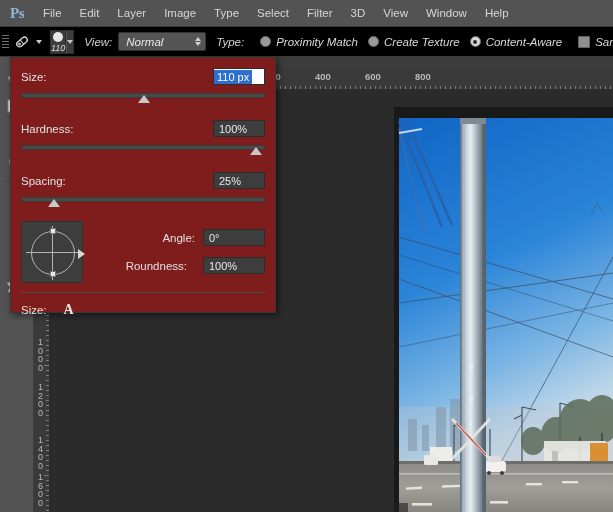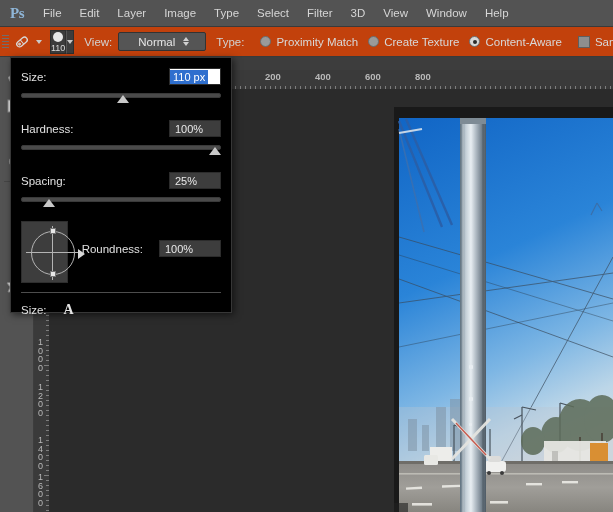--- a/index.html
+++ b/index.html
@@ -28,23 +28,24 @@
   }
   .menu-item {
     padding: 0 9px; height: 27px; line-height: 27px;
     color: #d6d6d6; font-size: 11.5px; white-space: nowrap;
     cursor: default;
   }
 
   
   #optionsbar {
     position: absolute; left: 0; top: 27px; width: 613px; height: 30px;
-    background: #c2410c;
+    background: #000000;
     display: flex; align-items: center;
     border-bottom: 1px solid #3a3a3a;
+    font-style: italic;
   }
   .grip {
     width: 9px; height: 22px; margin-left: 2px;
     display: flex; flex-direction: column; justify-content: center; gap: 2px;
   }
   .grip i { display: block; height: 1px; background: #6e6e6e; width: 7px; }
 
   #tool-icon-wrap {
     width: 30px; height: 26px; margin-left: 2px;
     display: flex; align-items: center; justify-content: center;
@@ -70,21 +71,21 @@
   #brush-preview-caret {
     width: 12px; height: 24px; background: #3c3c3c;
     border: 1px solid #2e2e2e; border-left: 1px solid #555;
     display: flex; align-items: center; justify-content: center;
   }
   .opt-label { color: #d2d2d2; font-size: 11.5px; margin: 0 6px 0 10px; }
   .opt-select {
     height: 19px; background: #555; border: 1px solid #333;
     border-radius: 2px; color: #e6e6e6; font-size: 11.5px;
     display: flex; align-items: center; padding: 0 4px 0 7px;
-    min-width: 88px; justify-content: center;
+    min-width: 88px; justify-content: space-between;
   }
   .spin {
     display: flex; flex-direction: column; gap: 1px; margin-left: 8px;
   }
   .spin u { border-left:3px solid transparent;border-right:3px solid transparent;
             border-bottom:4px solid #d0d0d0; display:block; }
   .spin d { border-left:3px solid transparent;border-right:3px solid transparent;
             border-top:4px solid #d0d0d0; display:block; }
   .radio-grp { display:flex; align-items:center; margin-left: 10px; }
   .radio {
@@ -150,22 +151,22 @@
     position: absolute; left: 50px; top: 90px; width: 563px; height: 422px;
     background: #2b2b2b; overflow: hidden;
   }
   #photo {
     position:absolute; left: 344px; top: 17px; width: 219px; height: 405px;
     overflow:hidden;
   }
 
   
   #brush-panel {
-    position:absolute; left: 10px; top: 57px; width: 222px; height: 256px;
-    background: #000000;
+    position:absolute; left: 10px; top: 57px; width: 266px; height: 256px;
+    background: #7f1d1d;
     border: 1px solid #373737;
     box-shadow: 2px 2px 7px rgba(0,0,0,0.55);
     z-index: 40;
   }
   .row { display:flex; align-items:center; padding: 0 10px; }
   .fld-lbl { color:#e0e0e0; font-size:11.5px; }
   .num-box {
     height: 17px; background:#3d3d3d; border:1px solid #2c2c2c;
     color:#e8e8e8; font-size:11px; display:flex; align-items:center;
     padding: 0 5px; width: 52px;
@@ -774,20 +775,24 @@
       <div id="angle-pad">
         <div id="angle-circle"></div>
         <div class="ax" style="left:4px;  top:30px; width:54px; height:1px;"></div>
         <div class="ax" style="left:30px; top:4px;  width:1px;  height:54px;"></div>
         <div class="handle" style="left:27.5px; top:6px;"></div>
         <div class="handle" style="left:27.5px; top:49px;"></div>
         <div id="angle-ptr"></div>
       </div>
 
       <div style="flex:1; margin-left:14px; margin-top:8px;">
+        <div style="display:flex; align-items:center; justify-content:flex-end;">
+          <span class="fld-lbl" style="margin-right:8px">Angle:</span>
+          <span class="num-box" style="width:62px">0°</span>
+        </div>
         <div style="display:flex; align-items:center; justify-content:flex-end; margin-top:11px;">
           <span class="fld-lbl" style="margin-right:16px">Roundness:</span>
           <span class="num-box" style="width:62px">100%</span>
         </div>
       </div>
     </div>
 
     <div class="hr-line"></div>
 
     <div class="row">

